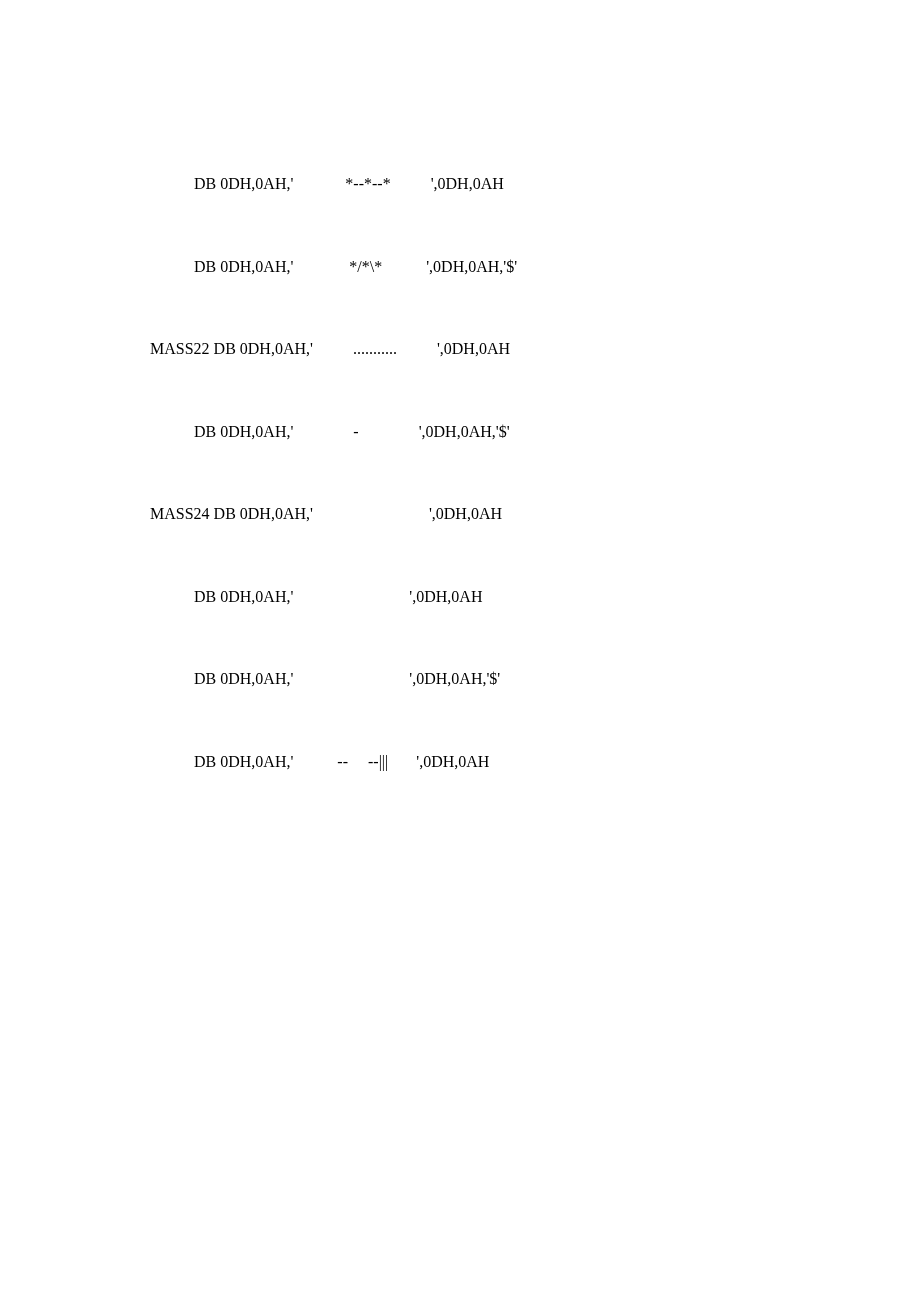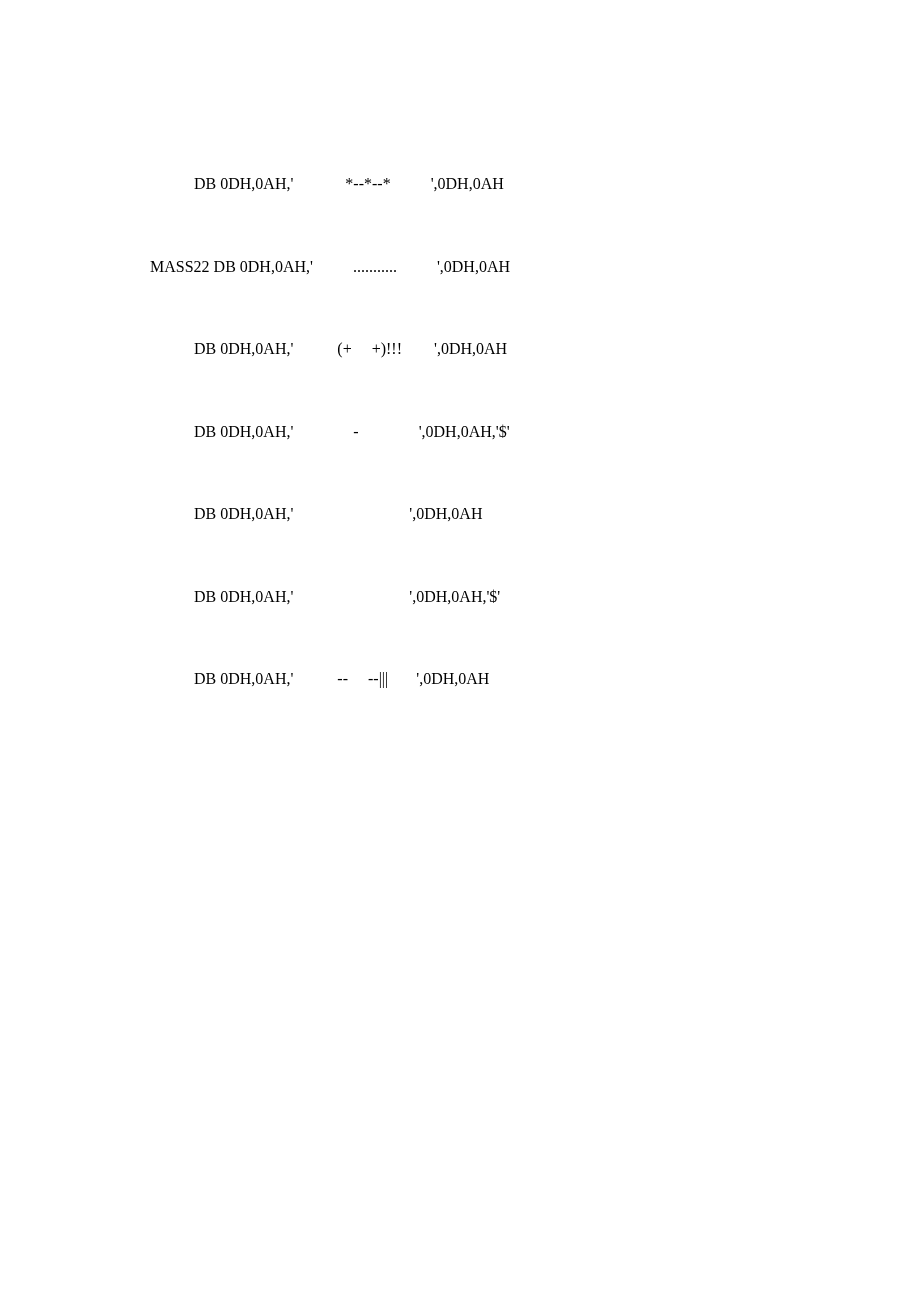--- a/index.html
+++ b/index.html
@@ -20,23 +20,24 @@
   }
   .line {
     display: block;
   }
 </style>
 </head>
 <body>
 
 <div class="page">
   <span class="line">           DB 0DH,0AH,'             *--*--*          ',0DH,0AH</span>
+  <span class="line">           DB 0DH,0AH,'              */*\*           ',0DH,0AH,'$'</span>
   <span class="line">MASS22 DB 0DH,0AH,'          ...........          ',0DH,0AH</span>
-  <span class="line">           DB 0DH,0AH,'           (+     +)!!!        ',0DH,0AH</span>
   <span class="line">           DB 0DH,0AH,'               -               ',0DH,0AH,'$'</span>
+  <span class="line">MASS24 DB 0DH,0AH,'                             ',0DH,0AH</span>
   <span class="line">           DB 0DH,0AH,'                             ',0DH,0AH</span>
   <span class="line">           DB 0DH,0AH,'                             ',0DH,0AH,'$'</span>
   <span class="line">           DB 0DH,0AH,'           --     --|||       ',0DH,0AH</span>
   <span class="line"></span>
   
   
   
   
   
   

